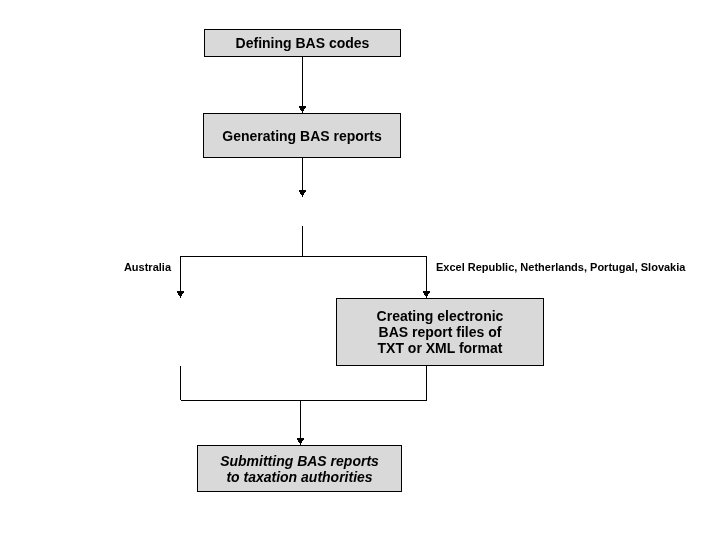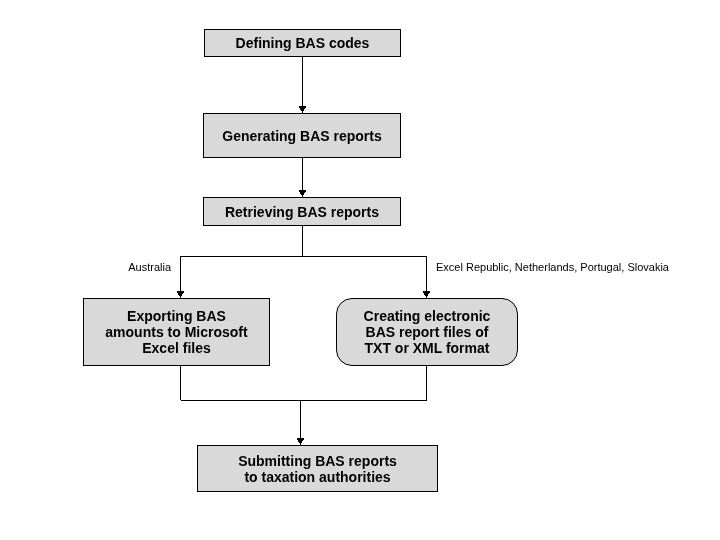--- a/index.html
+++ b/index.html
@@ -32,21 +32,21 @@
     justify-content: center;
     text-align: center;
     font-weight: bold;
     font-size: 14px;
     line-height: 16px;
     color: var(--text, #000000);
     white-space: pre-line;
   }
   .branch-label {
     position: absolute;
-    font-weight: normal;
+    font-weight: bold;
     font-size: 11px;
     line-height: 13px;
     color: var(--text, #000000);
     white-space: nowrap;
   }
 </style>
 </head>
 <body>
 
 <div class="canvas">
@@ -87,30 +87,26 @@
     <g>
       <line x1="300.5" y1="400" x2="300.5" y2="444" stroke="#000" stroke-width="1"></line>
       <polygon points="300.5,445 296.5,438 304.5,438" fill="#000"></polygon>
     </g>
   </svg>
 
   <div class="node" style="left:204px; top:29px; width:197px; height:28px;">Defining BAS codes</div>
 
   <div class="node" style="left:203px; top:113px; width:198px; height:45px;">Generating BAS reports</div>
 
-  <div class="node" style="left:203px; top:197px; width:198px; height:29px;">Retrieving BAS reports</div>
 
-  <div class="node" style="left:83px; top:298px; width:187px; height:68px;">Exporting BAS
-amounts to Microsoft
-Excel files</div>
 
-  <div class="node" style="left:336px; top:298px; width:182px; height:68px;border-radius:16px;">Creating electronic
+  <div class="node" style="left:336px; top:298px; width:208px; height:68px;">Creating electronic
 BAS report files of
 TXT or XML format</div>
 
-  <div class="node" style="left:197px; top:445px; width:241px; height:47px;">Submitting BAS reports
+  <div class="node" style="left:197px; top:445px; width:205px; height:47px;font-style:italic;">Submitting BAS reports
 to taxation authorities</div>
 
   <div class="branch-label" style="right:549px; top:261px;">Australia</div>
 
   <div class="branch-label" style="left:436px; top:261px;">Excel Republic, Netherlands, Portugal, Slovakia</div>
 
 </div>
 
 </body></html>

